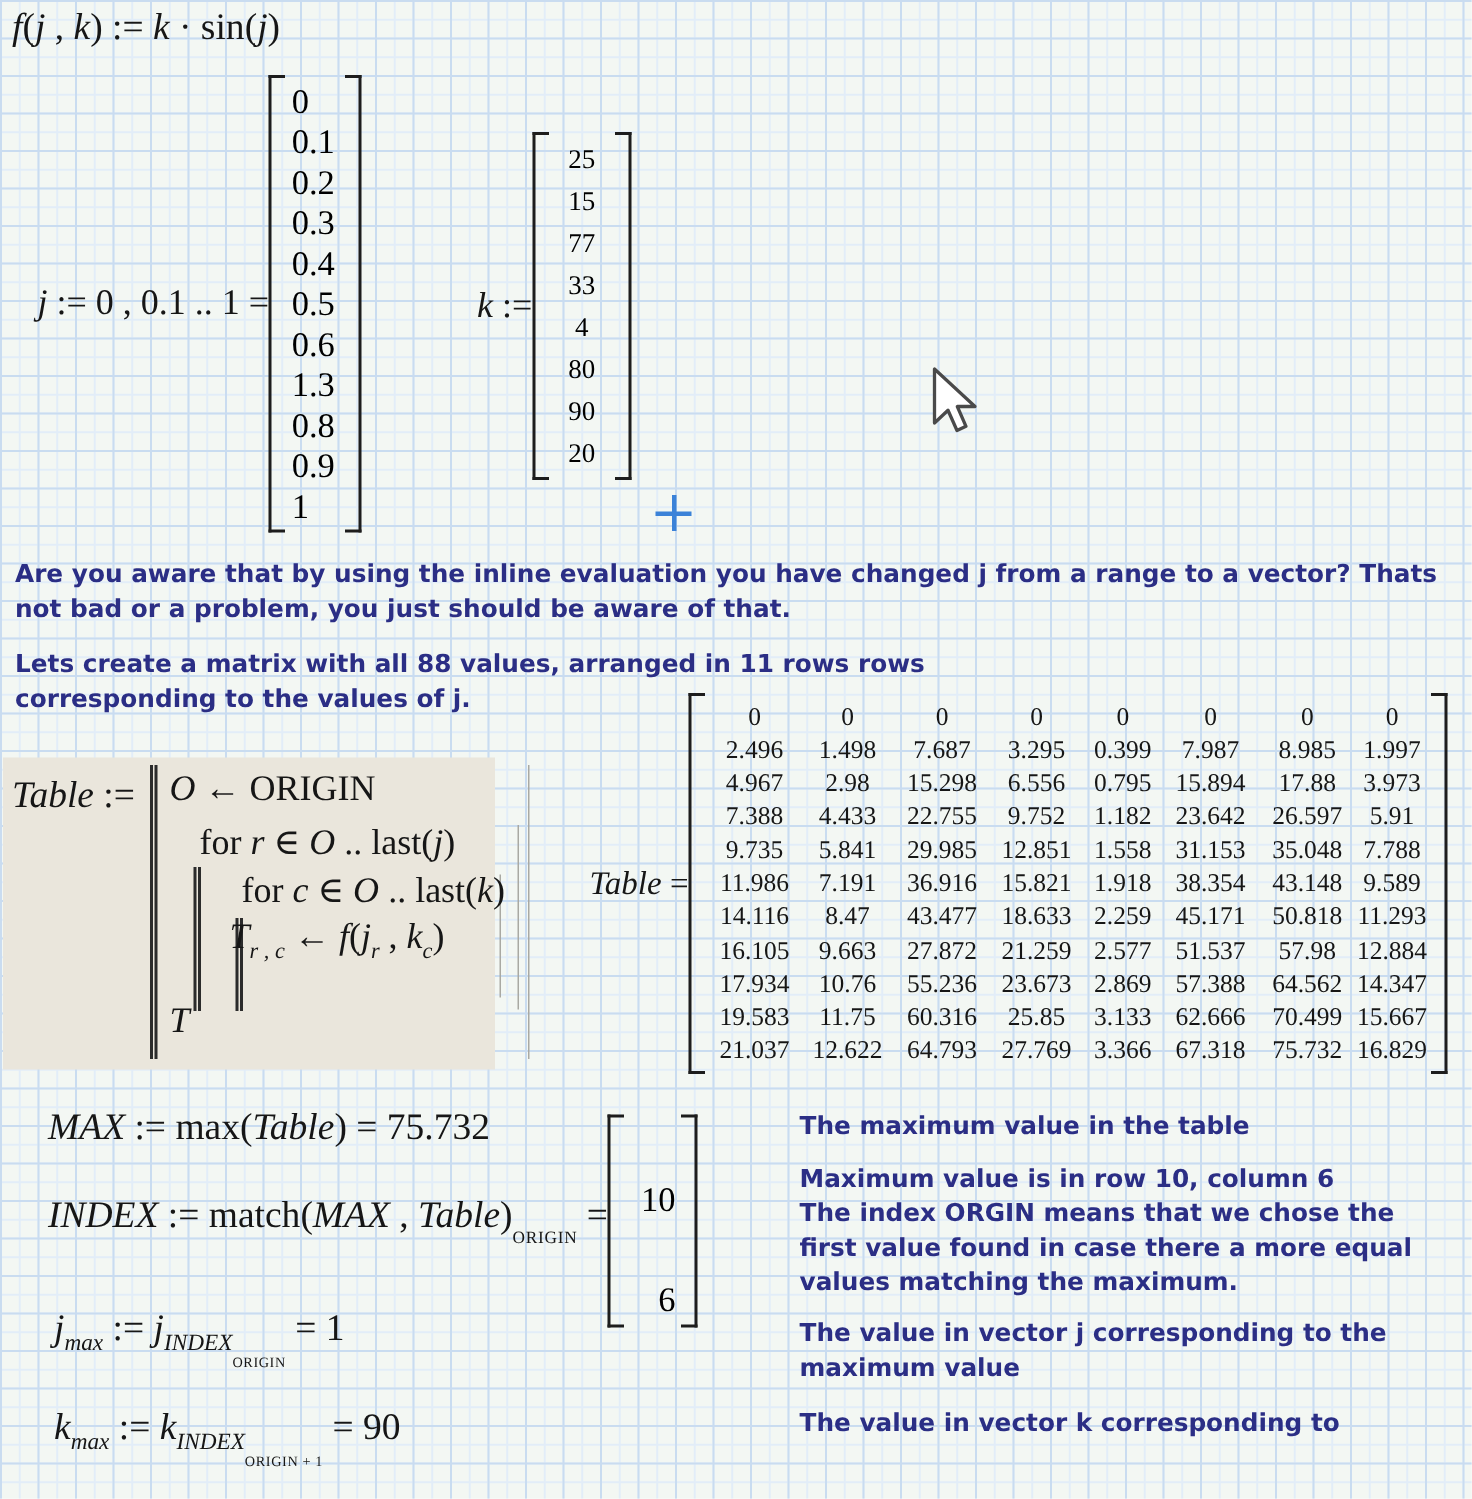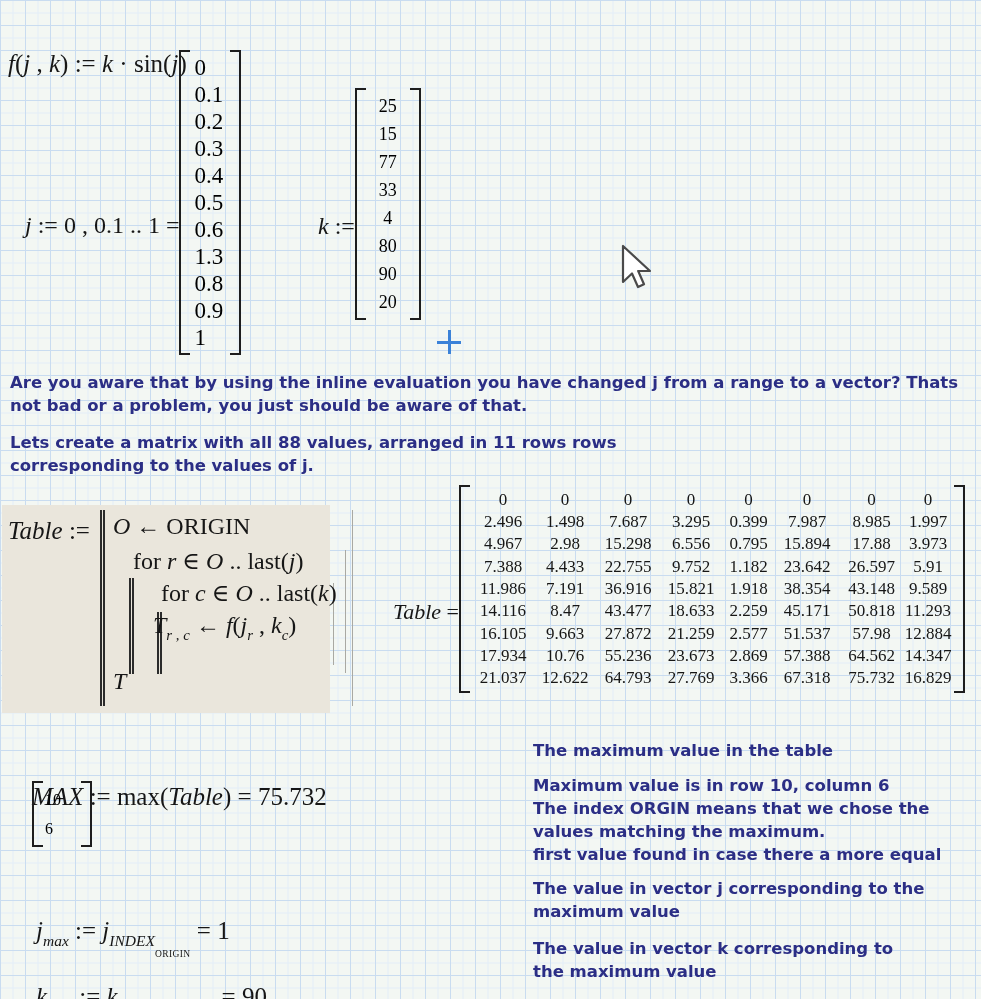--- a/index.html
+++ b/index.html
@@ -8,40 +8,40 @@
     background-color:#f3f7f3;
     background-image:
       linear-gradient(to right,#c9dcf0 1px,transparent 1px),
       linear-gradient(to bottom,#c9dcf0 1px,transparent 1px),
       linear-gradient(to right,#e2edf8 1px,transparent 1px),
       linear-gradient(to bottom,#e2edf8 1px,transparent 1px);
     background-size:25px 25px,25px 25px,12.5px 12.5px,12.5px 12.5px;
     font-family:"Liberation Serif","DejaVu Serif",serif;
   }
   .abs{position:absolute;}
-  .math{color:#161616;white-space:nowrap;font-size:25px;margin-top:45px;}
+  .math{color:#161616;white-space:nowrap;font-size:25px;}
   .math24{font-size:24px;}
   
   .tk-v{font-style:italic;}
   .tk-o{font-style:normal;}
   .tk-fn{font-style:normal;}
   .tk-kw{font-style:normal;margin-left:20px;}
   .tk-sub{font-style:italic;font-size:62%;vertical-align:-0.45em;}
   .tk-subo{font-style:normal;font-size:46%;vertical-align:-0.95em;letter-spacing:0.5px;}
   .tk-ss{font-style:normal;font-size:38%;vertical-align:-1.9em;letter-spacing:0.4px;}
   
   .bkt{position:relative;padding:4px 13px;}
   .bkt::before,.bkt::after{content:"";position:absolute;top:0;bottom:0;width:9px;
     border-top:2px solid #1d1d1d;border-bottom:2px solid #1d1d1d;}
   .bkt::before{left:0;border-left:2px solid #1d1d1d;}
   .bkt::after{right:0;border-right:2px solid #1d1d1d;}
   .vrow{display:flex;align-items:center;}
   .vecj .cell{height:27px;line-height:27px;font-size:23px;text-align:left;padding-left:2px;min-width:34px;}
   .veck .cell{height:28px;line-height:28px;font-size:18px;text-align:center;min-width:40px;}
-  .veci .cell{height:29px;line-height:29px;font-size:16px;text-align:left;min-width:32px;padding-right:2px;}
+  .veci .cell{height:29px;line-height:29px;font-size:23px;text-align:right;min-width:32px;padding-right:2px;margin-top:38px;}
   .tbl .cell-row{display:grid;grid-template-columns:62px 62px 64px 62px 53px 64px 65px 48px;height:22.3px;align-items:center;}
   .tbl .cell{text-align:center;font-size:17px;color:#161616;}
   
   #prog-box{left:2px;top:505px;width:328px;height:208px;background:#eae6dc;}
   .dbar{position:absolute;width:5px;border-left:2px solid #2b2b2b;border-right:2px solid #2b2b2b;box-sizing:border-box;}
   .rline{position:absolute;width:1px;background:#a9a9a3;}
   .prog-line{position:absolute;font-size:24px;color:#161616;white-space:nowrap;}
   
   .comment{font-family:"DejaVu Sans","Liberation Sans",sans-serif;font-weight:700;
     color:#2b2e85;font-size:16.5px;}
@@ -159,20 +159,30 @@
           <div class="cell">7.388</div>
           <div class="cell">4.433</div>
           <div class="cell">22.755</div>
           <div class="cell">9.752</div>
           <div class="cell">1.182</div>
           <div class="cell">23.642</div>
           <div class="cell">26.597</div>
           <div class="cell">5.91</div>
         </div>
         <div class="cell-row">
+          <div class="cell">9.735</div>
+          <div class="cell">5.841</div>
+          <div class="cell">29.985</div>
+          <div class="cell">12.851</div>
+          <div class="cell">1.558</div>
+          <div class="cell">31.153</div>
+          <div class="cell">35.048</div>
+          <div class="cell">7.788</div>
+        </div>
+        <div class="cell-row">
           <div class="cell">11.986</div>
           <div class="cell">7.191</div>
           <div class="cell">36.916</div>
           <div class="cell">15.821</div>
           <div class="cell">1.918</div>
           <div class="cell">38.354</div>
           <div class="cell">43.148</div>
           <div class="cell">9.589</div>
         </div>
         <div class="cell-row">
@@ -199,59 +209,69 @@
           <div class="cell">17.934</div>
           <div class="cell">10.76</div>
           <div class="cell">55.236</div>
           <div class="cell">23.673</div>
           <div class="cell">2.869</div>
           <div class="cell">57.388</div>
           <div class="cell">64.562</div>
           <div class="cell">14.347</div>
         </div>
         <div class="cell-row">
+          <div class="cell">19.583</div>
+          <div class="cell">11.75</div>
+          <div class="cell">60.316</div>
+          <div class="cell">25.85</div>
+          <div class="cell">3.133</div>
+          <div class="cell">62.666</div>
+          <div class="cell">70.499</div>
+          <div class="cell">15.667</div>
+        </div>
+        <div class="cell-row">
           <div class="cell">21.037</div>
           <div class="cell">12.622</div>
           <div class="cell">64.793</div>
           <div class="cell">27.769</div>
           <div class="cell">3.366</div>
           <div class="cell">67.318</div>
           <div class="cell">75.732</div>
           <div class="cell">16.829</div>
         </div>
       </div>
   </div>
 
   <div class="abs math" style="left:32px;top:738px;"><span class="tk-v">MAX</span><span class="tk-o"> := </span><span class="tk-fn">max</span><span class="tk-o">(</span><span class="tk-v">Table</span><span class="tk-o">)</span><span class="tk-o"> = </span><span class="tk-o">75.732</span></div>
 
   <div class="abs vrow" style="left:32px;top:783px;height:62px;">
+    <div class="math"><span class="tk-v">INDEX</span><span class="tk-o"> := </span><span class="tk-fn">match</span><span class="tk-o">(</span><span class="tk-v">MAX</span><span class="tk-o"> , </span><span class="tk-v">Table</span><span class="tk-o">)</span><span class="tk-subo">ORIGIN</span><span class="tk-o"> = </span></div>
     <div class="bkt veci">
         <div class="cell">10</div>
         <div class="cell">6</div>
       </div>
   </div>
 
   <div class="abs math" style="left:36px;top:872px;"><span class="tk-v">j</span><span class="tk-sub">max</span><span class="tk-o"> := </span><span class="tk-v">j</span><span class="tk-sub">INDEX</span><span class="tk-ss">ORIGIN</span><span class="tk-o"> = 1</span></div>
 
   <div class="abs math" style="left:36px;top:938px;"><span class="tk-v">k</span><span class="tk-sub">max</span><span class="tk-o"> := </span><span class="tk-v">k</span><span class="tk-sub">INDEX</span><span class="tk-ss">ORIGIN + 1</span><span class="tk-o"> = 90</span></div>
 
   <div class="abs comment" style="left:533px;top:739px;">
       <div class="line">The maximum value in the table</div>
     </div>
 
   <div class="abs comment" style="left:533px;top:774px;">
       <div class="line">Maximum value is in row 10, column 6</div>
       <div class="line">The index ORGIN means that we chose the</div>
+      <div class="line">first value found in case there a more equal</div>
       <div class="line">values matching the maximum.</div>
-      <div class="line">first value found in case there a more equal</div>
     </div>
 
   <div class="abs comment" style="left:533px;top:877px;">
       <div class="line">The value in vector j corresponding to the</div>
       <div class="line">maximum value</div>
     </div>
 
   <div class="abs comment" style="left:533px;top:937px;">
       <div class="line">The value in vector k corresponding to</div>
-      <div class="line">the maximum value</div>
     </div>
 
 </div>
 
 </body></html>

